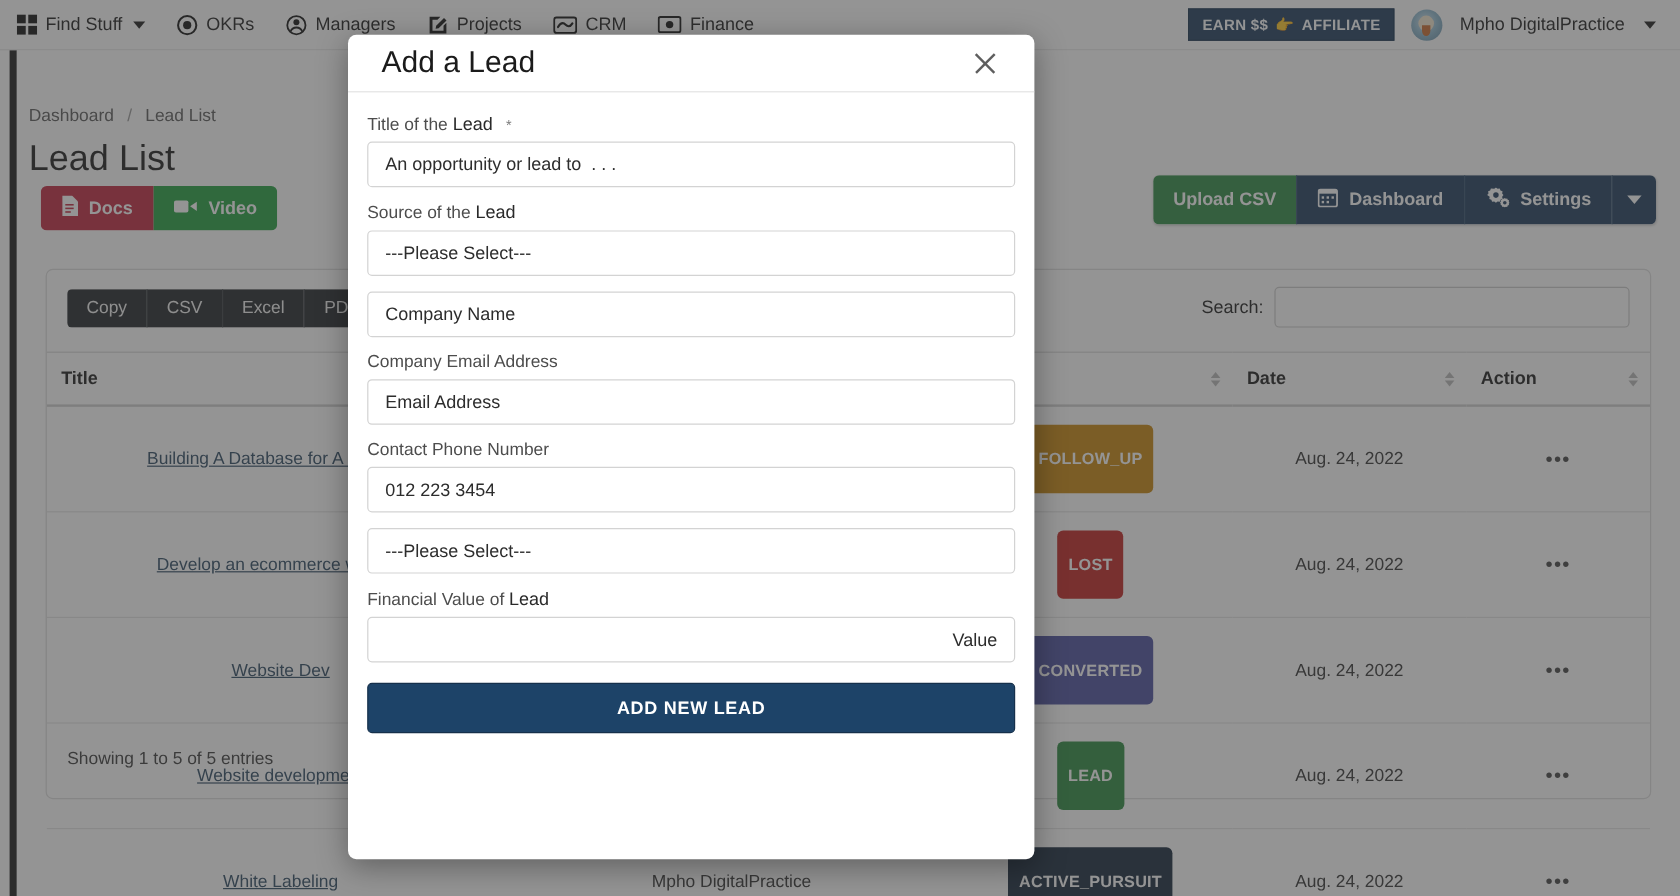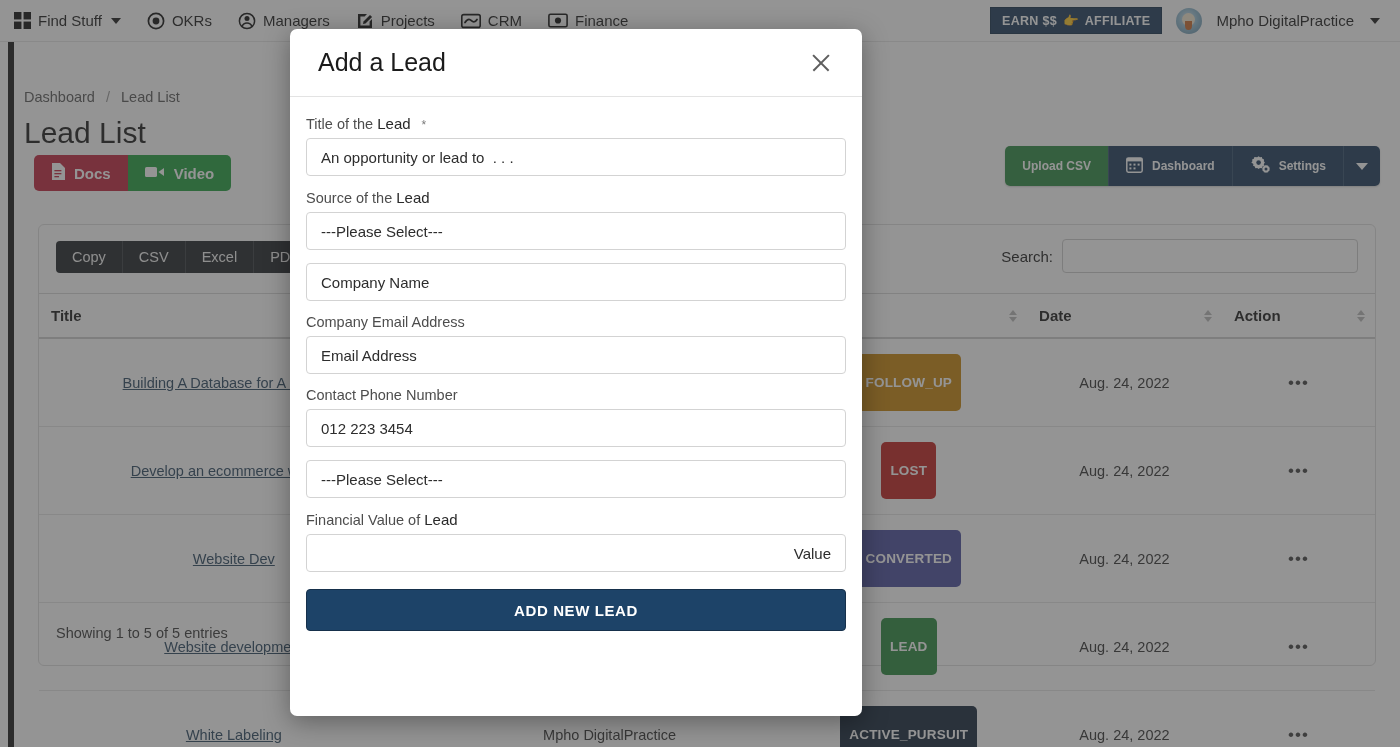--- a/index.html
+++ b/index.html
@@ -159,21 +159,21 @@
   .toolbar {
     position: absolute;
     top: 104px; right: 20px;
     display: flex;
     border-radius: 5px;
     overflow: hidden;
     box-shadow: 0 1px 2px rgba(0,0,0,.18);
   }
   .tb {
     display: flex; align-items: center; gap: 9px;
-    font-size: 12px; font-weight: bold; color: #ffffff;
+    font-size: 15px; font-weight: bold; color: #ffffff;
     padding: 10px 17px;
     background: #1d3b5c;
     border-left: 1px solid #35536f;
     cursor: pointer;
     white-space: nowrap;
   }
   .tb:first-child { border-left: none; }
   .tb-green { background: #2e8b43; }
   .tb-caret { padding: 10px 12px; }
 
@@ -340,21 +340,21 @@
     top: 29px;
     width: 572px;
     height: 687px;
     background: #ffffff;
     border-radius: 7px;
     z-index: 60;
     overflow: hidden;
     box-shadow: 0 6px 26px rgba(0,0,0,.35);
   }
   .modal-head {
-    height: 68px;
+    height: 48px;
     border-bottom: 1px solid #e3e3e3;
     display: flex;
     align-items: center;
     padding: 0 28px;
   }
   .modal-title {
     font-size: 25px;
     color: #1b1b1b;
   }
   .modal-close {

